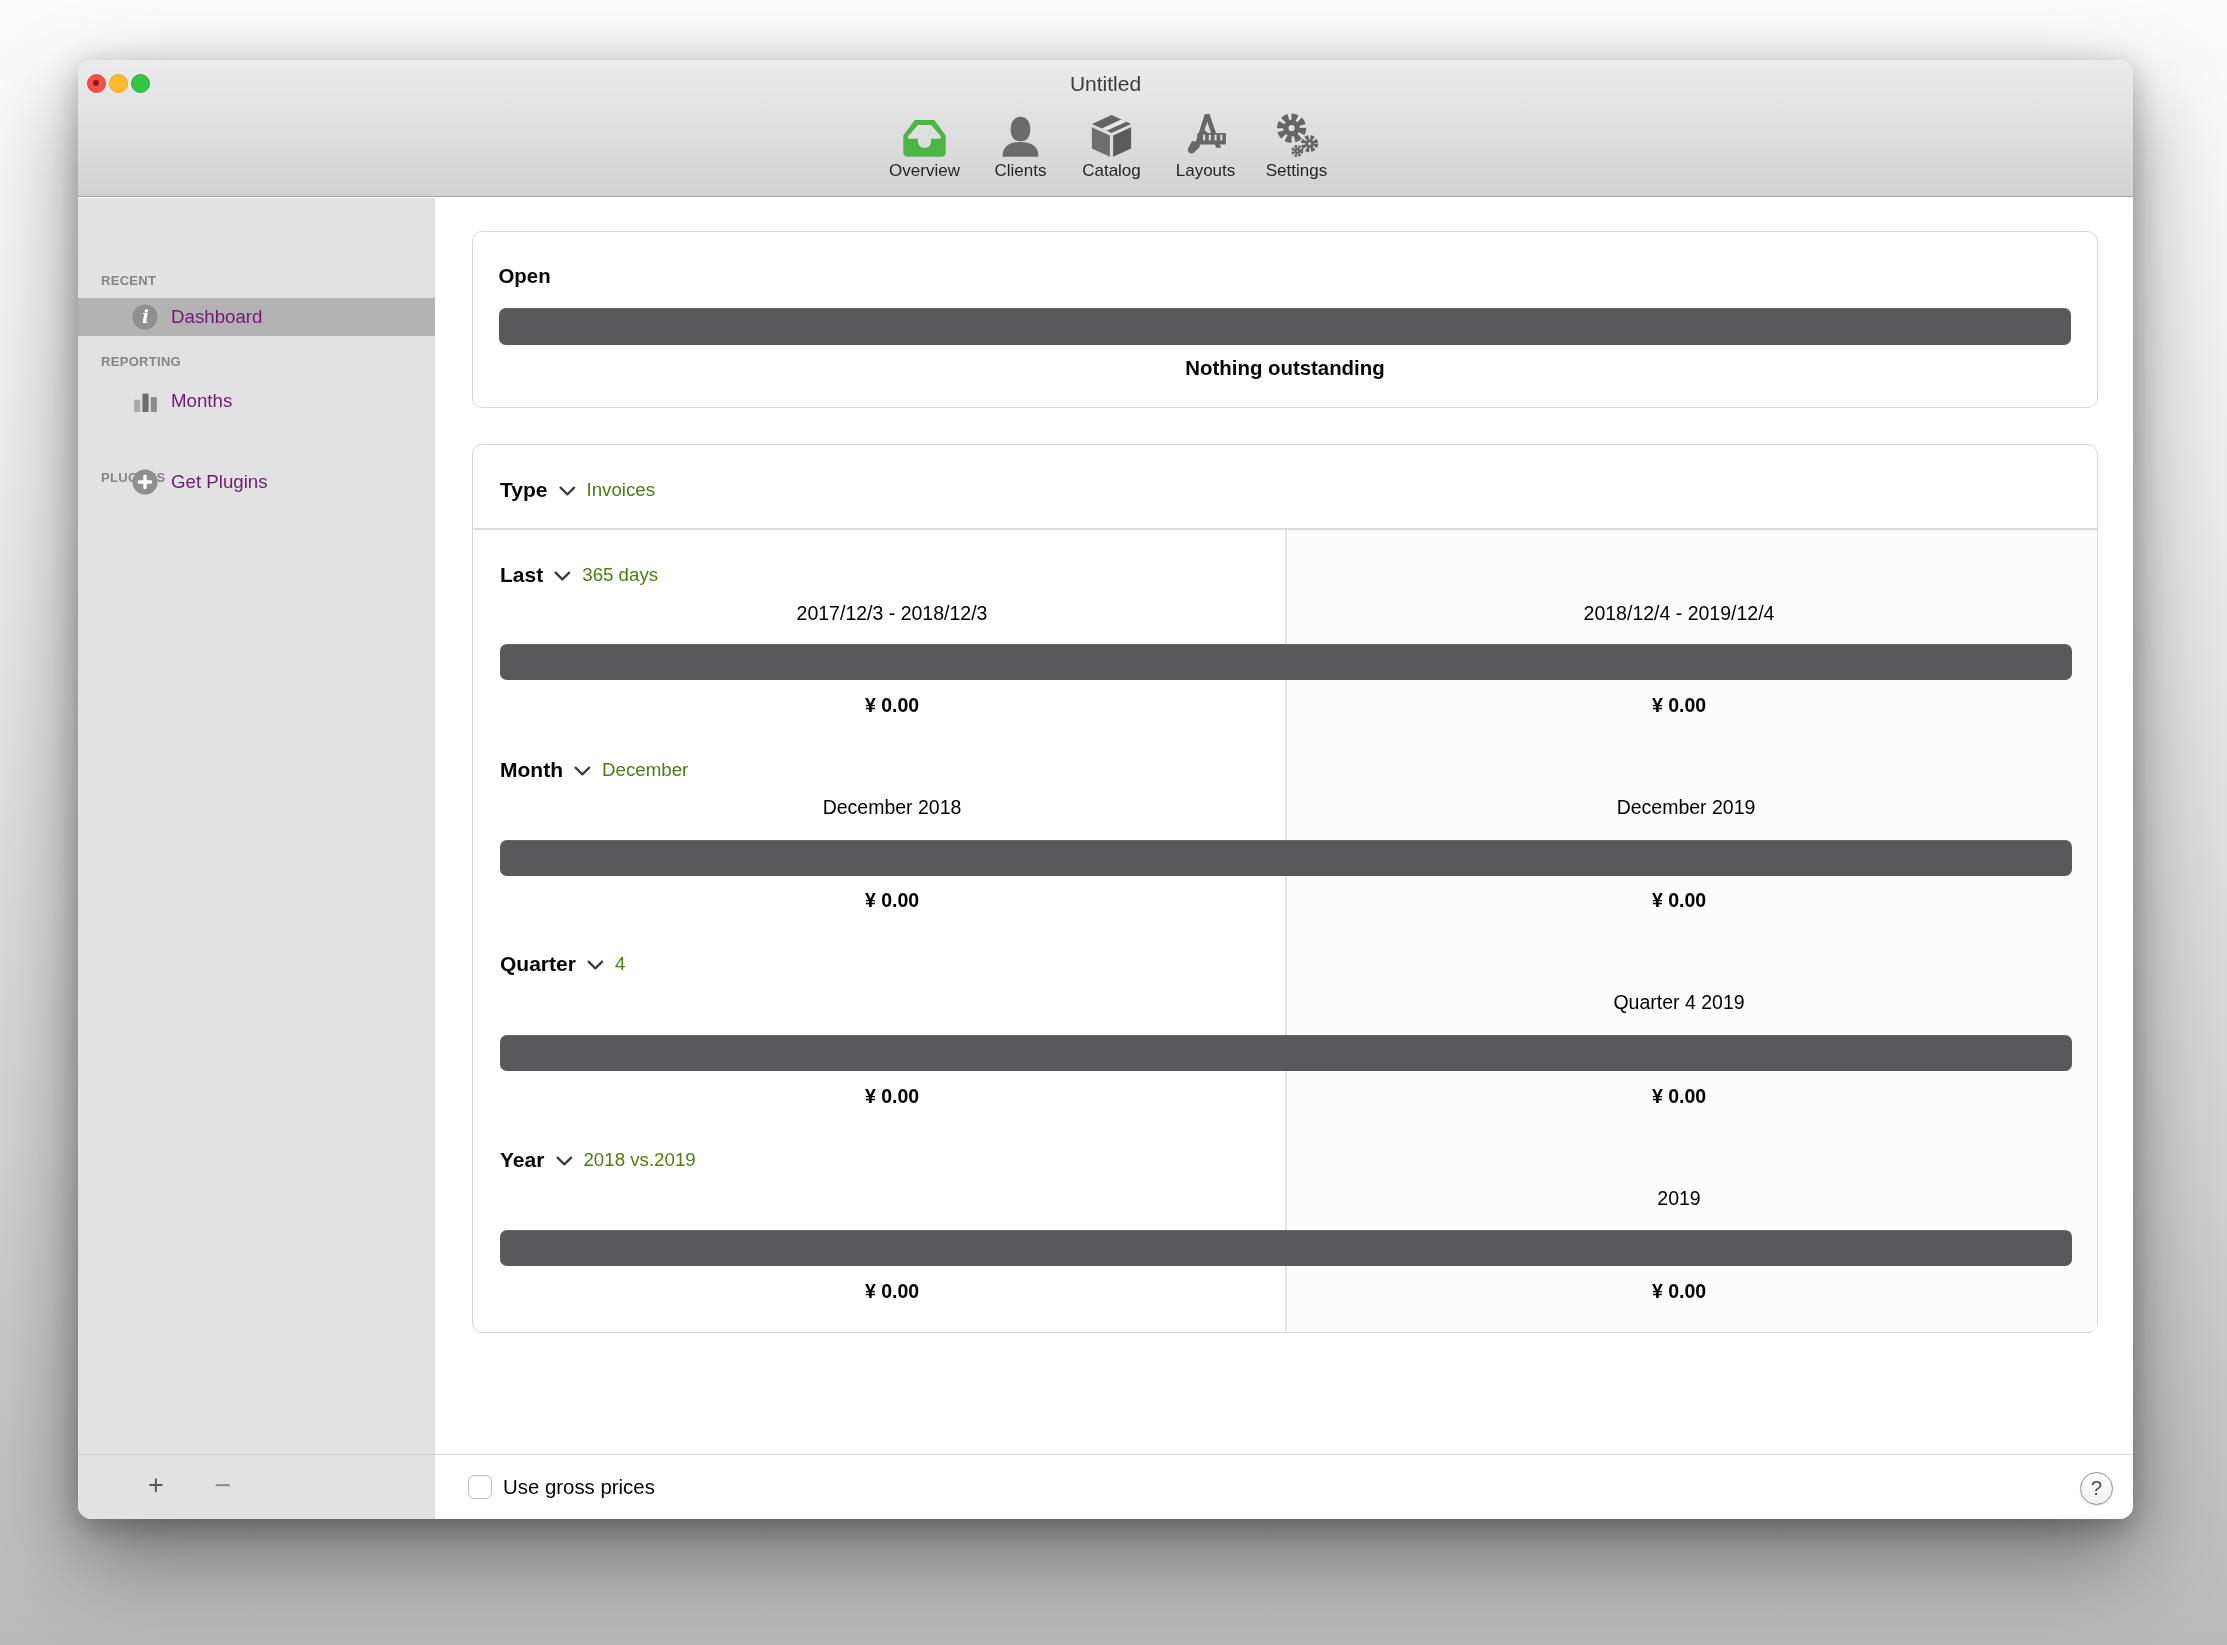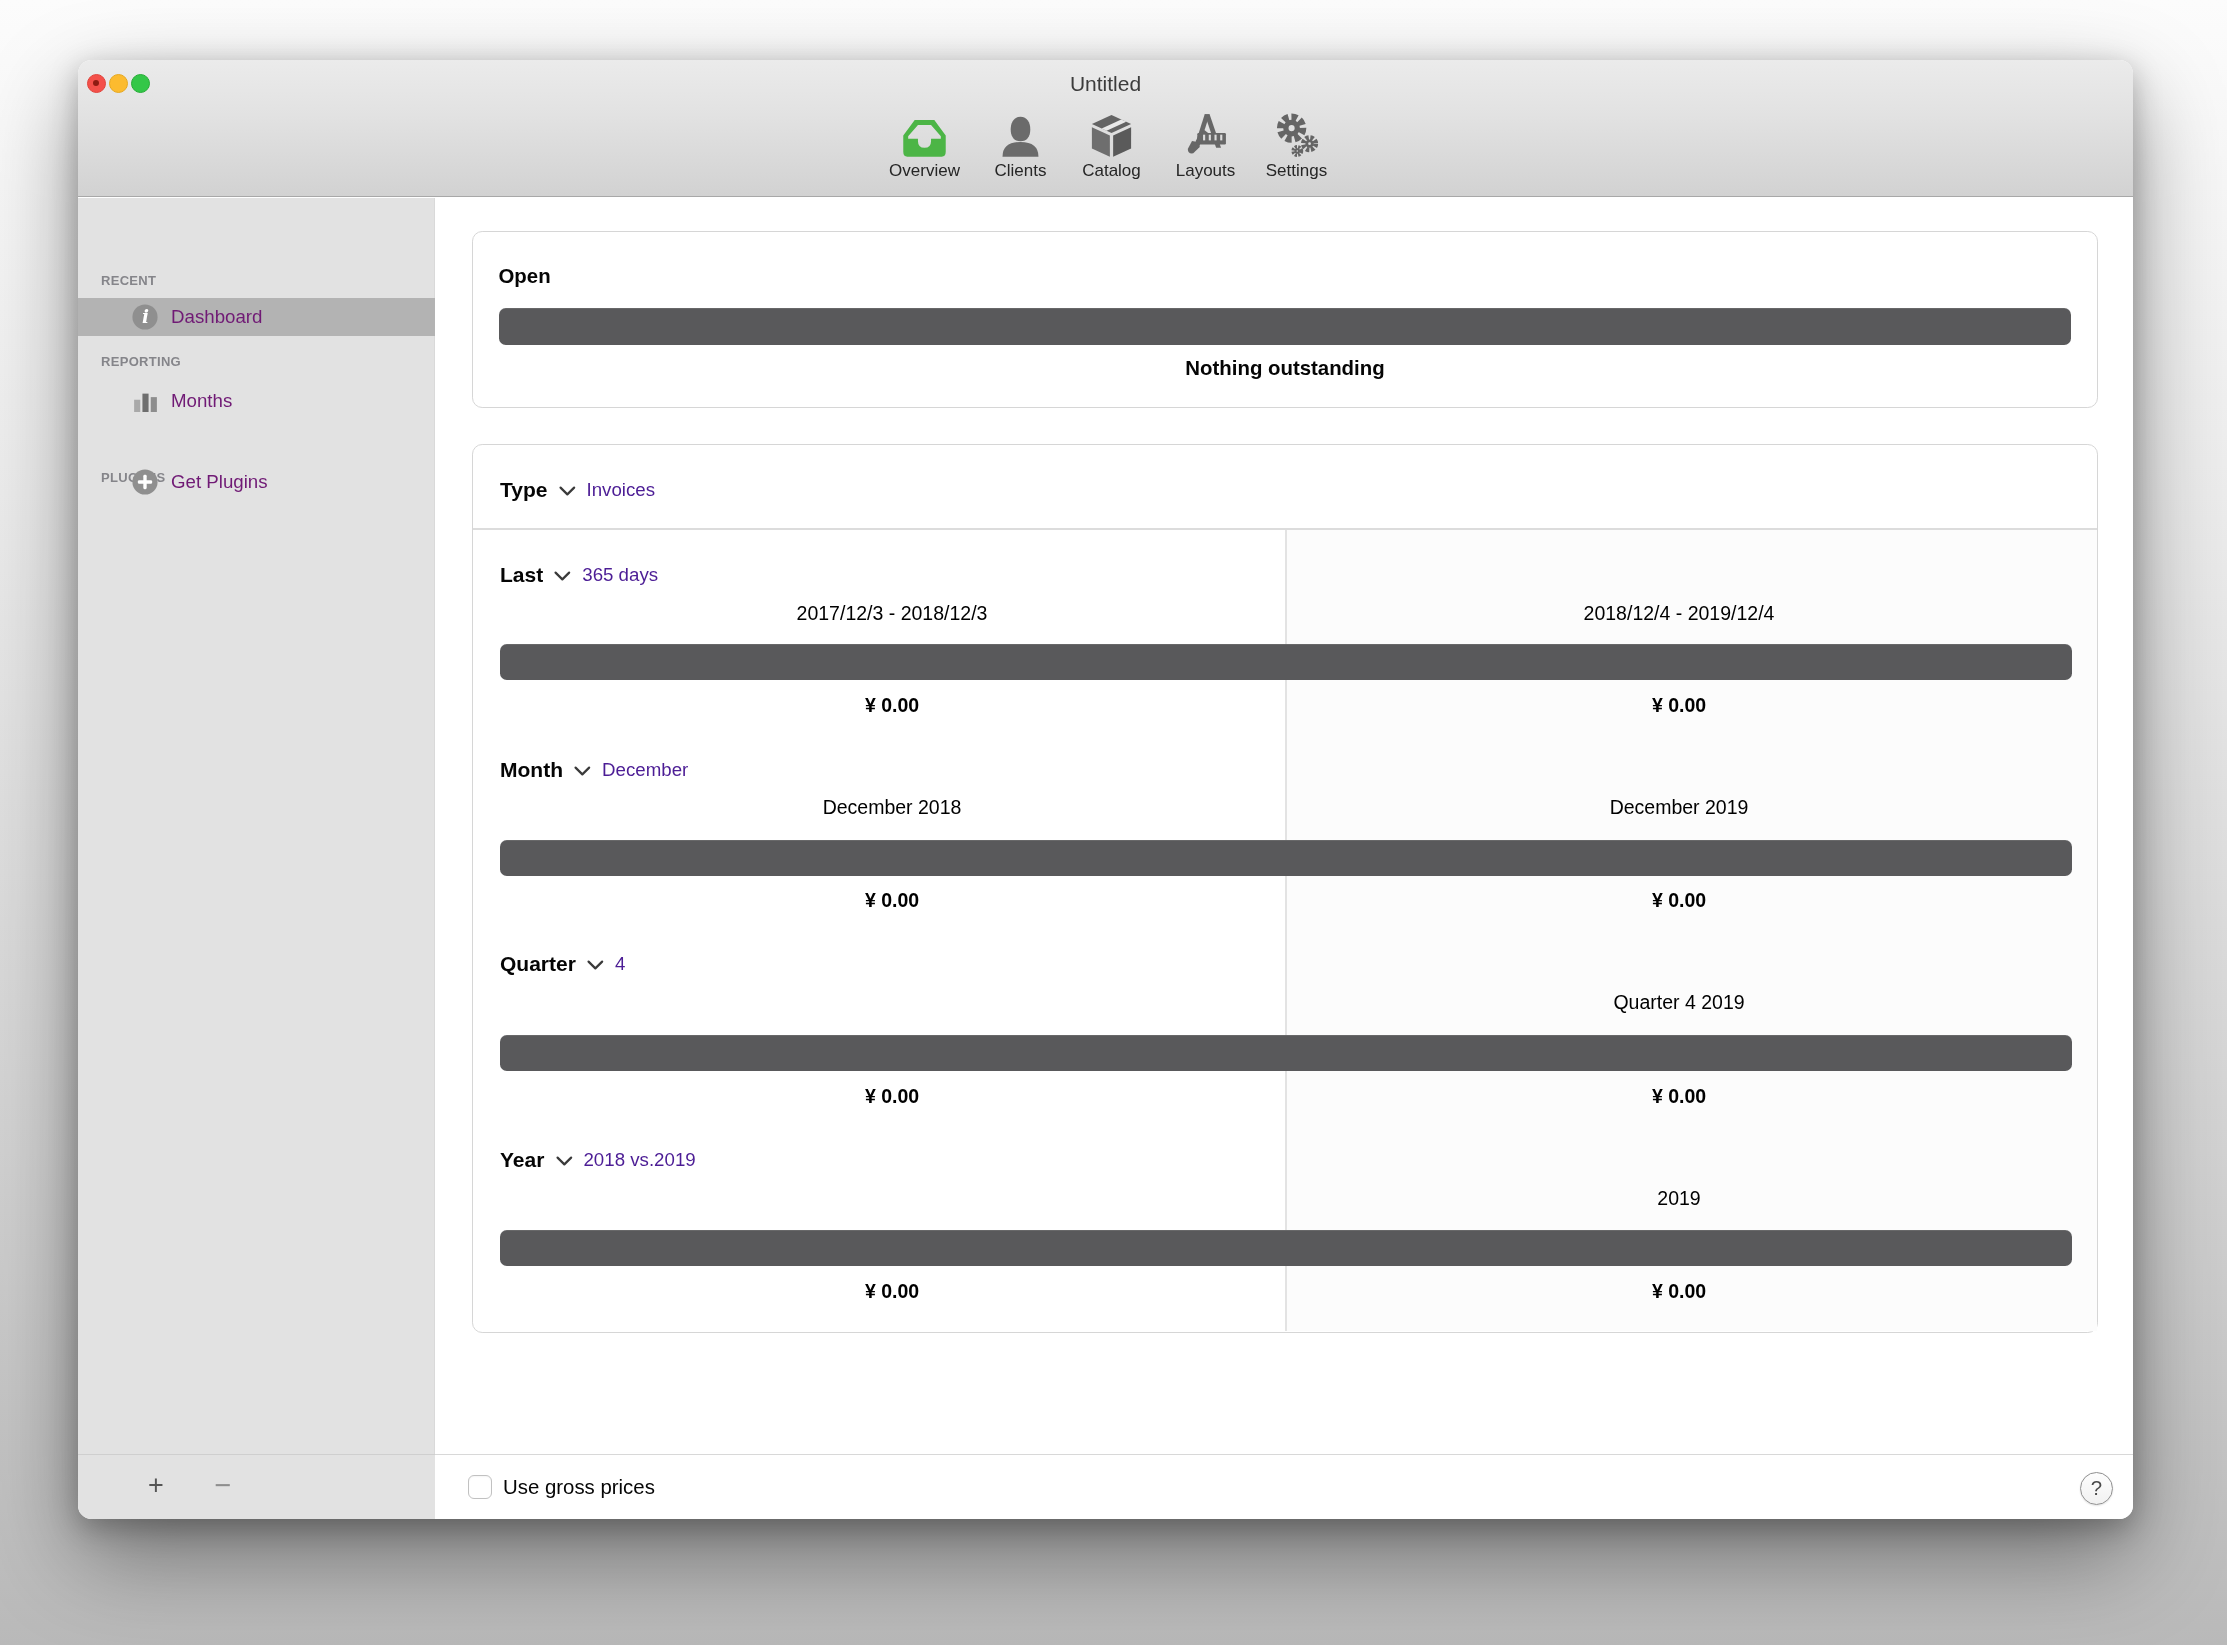--- a/index.html
+++ b/index.html
@@ -43,21 +43,21 @@
   .sb-icon.small{left:56px;top:8.5px;width:23px;height:21px;}
   .sb-label{position:absolute;left:93px;top:0;height:38px;line-height:38px;font-size:18.7px;color:#701a75;}
   
   .main{position:absolute;left:357px;top:0;width:1698px;height:1256px;background:#ffffff;}
   .panel{position:absolute;left:37px;width:1626px;background:#ffffff;border:1.7px solid #d6d6d6;border-radius:10.2px;box-sizing:border-box;}
   .bar{position:absolute;background:#59595b;border-radius:6.8px;box-shadow:inset 0 0.8px 0 rgba(255,255,255,.12);}
   .row-label{position:absolute;height:29px;line-height:29px;font-size:20.4px;}
   .b{font-weight:700;color:#050505;}
   .section-head{position:absolute;left:27px;height:29px;display:flex;align-items:center;gap:10.2px;}
   .section-head .name{font-size:21px;font-weight:700;color:#050505;}
-  .section-head .value{font-size:18.7px;color:#4c1d95;}
+  .section-head .value{font-size:18.7px;color:#4d7c0f;}
   .chev{display:inline-block;margin-top:2.5px;}
   .col-label{position:absolute;height:29px;line-height:29px;text-align:center;font-size:19.5px;color:#000;}
   .amount{font-weight:700;}
   .vdiv{position:absolute;width:1.7px;background:#e3e3e3;}
   .hdiv{position:absolute;left:0;width:100%;height:1.7px;background:#dcdcdc;}
   .rightcol-bg{position:absolute;background:#fcfcfc;}
   
   .footer{position:absolute;left:0;top:1394px;width:2055px;height:65px;}
   .footer-side{position:absolute;left:0;top:0;width:357px;height:65px;background:#e2e2e2;border-top:1.7px solid #cfcfcf;box-sizing:border-box;}
   .footer-main{position:absolute;left:357px;top:0;width:1698px;height:65px;background:#ffffff;border-top:1.7px solid #d8d8d8;box-sizing:border-box;}
@@ -219,21 +219,21 @@
         <div class="col-label amount" style="left:812px;top:246px;width:788px;">¥ 0.00</div>
 
         <div class="section-head" style="top:310px;">
           <span class="name">Month</span>
           <svg class="chev" width="18.7" height="12" viewBox="0 0 22 14">
               <path d="M3 3 L11 11 L19 3" fill="none" stroke="#3a3a3a" stroke-width="2.6" stroke-linecap="round" stroke-linejoin="round"></path>
             </svg>
           <span class="value">December</span>
         </div>
         <div class="col-label" style="left:27px;top:348px;width:784px;">December 2018</div>
-        <div class="col-label" style="left:812px;top:348px;width:788px;">December 2019</div>
+        <div class="col-label" style="left:812px;top:348px;width:788px;padding-left:7px;">December 2019</div>
         <div class="bar" style="left:27px;top:395px;width:1572px;height:36px;"></div>
         <div class="col-label amount" style="left:27px;top:441px;width:784px;">¥ 0.00</div>
         <div class="col-label amount" style="left:812px;top:441px;width:788px;">¥ 0.00</div>
 
         <div class="section-head" style="top:504px;">
           <span class="name">Quarter</span>
           <svg class="chev" width="18.7" height="12" viewBox="0 0 22 14">
               <path d="M3 3 L11 11 L19 3" fill="none" stroke="#3a3a3a" stroke-width="2.6" stroke-linecap="round" stroke-linejoin="round"></path>
             </svg>
           <span class="value">4</span>

